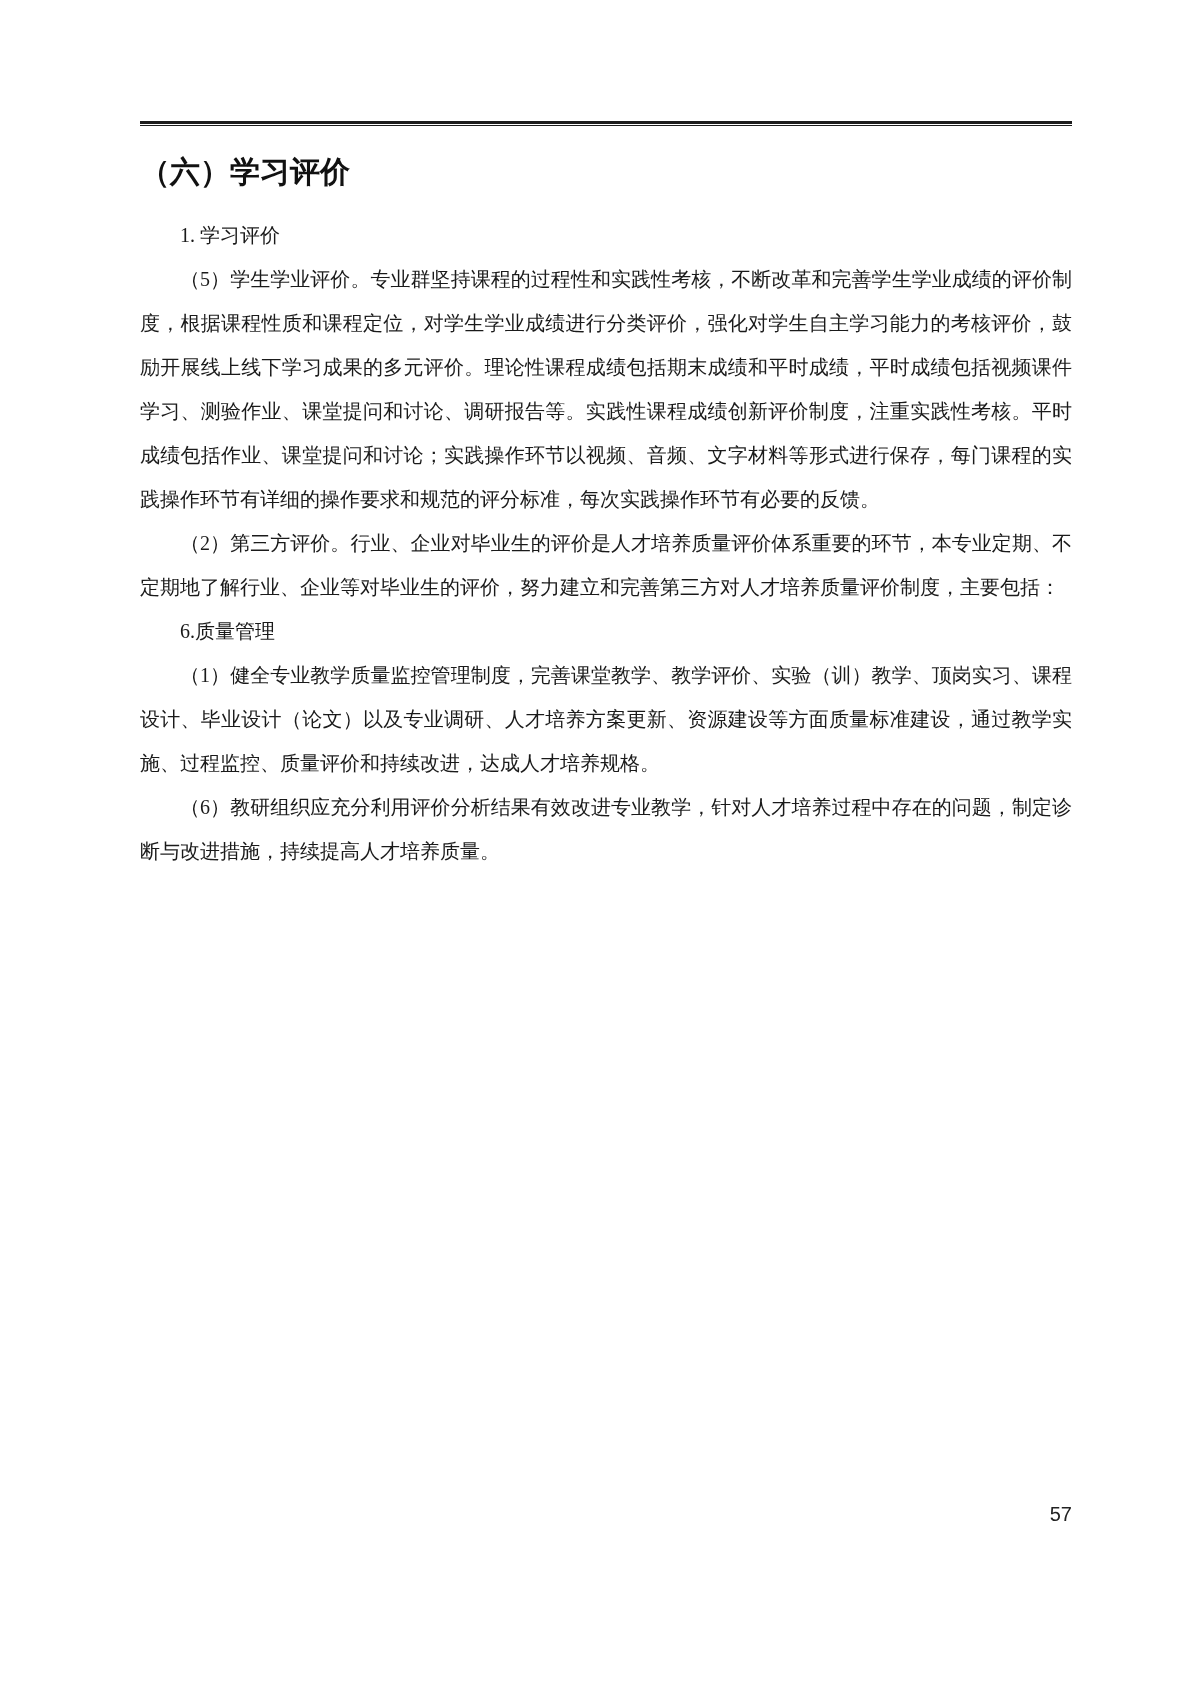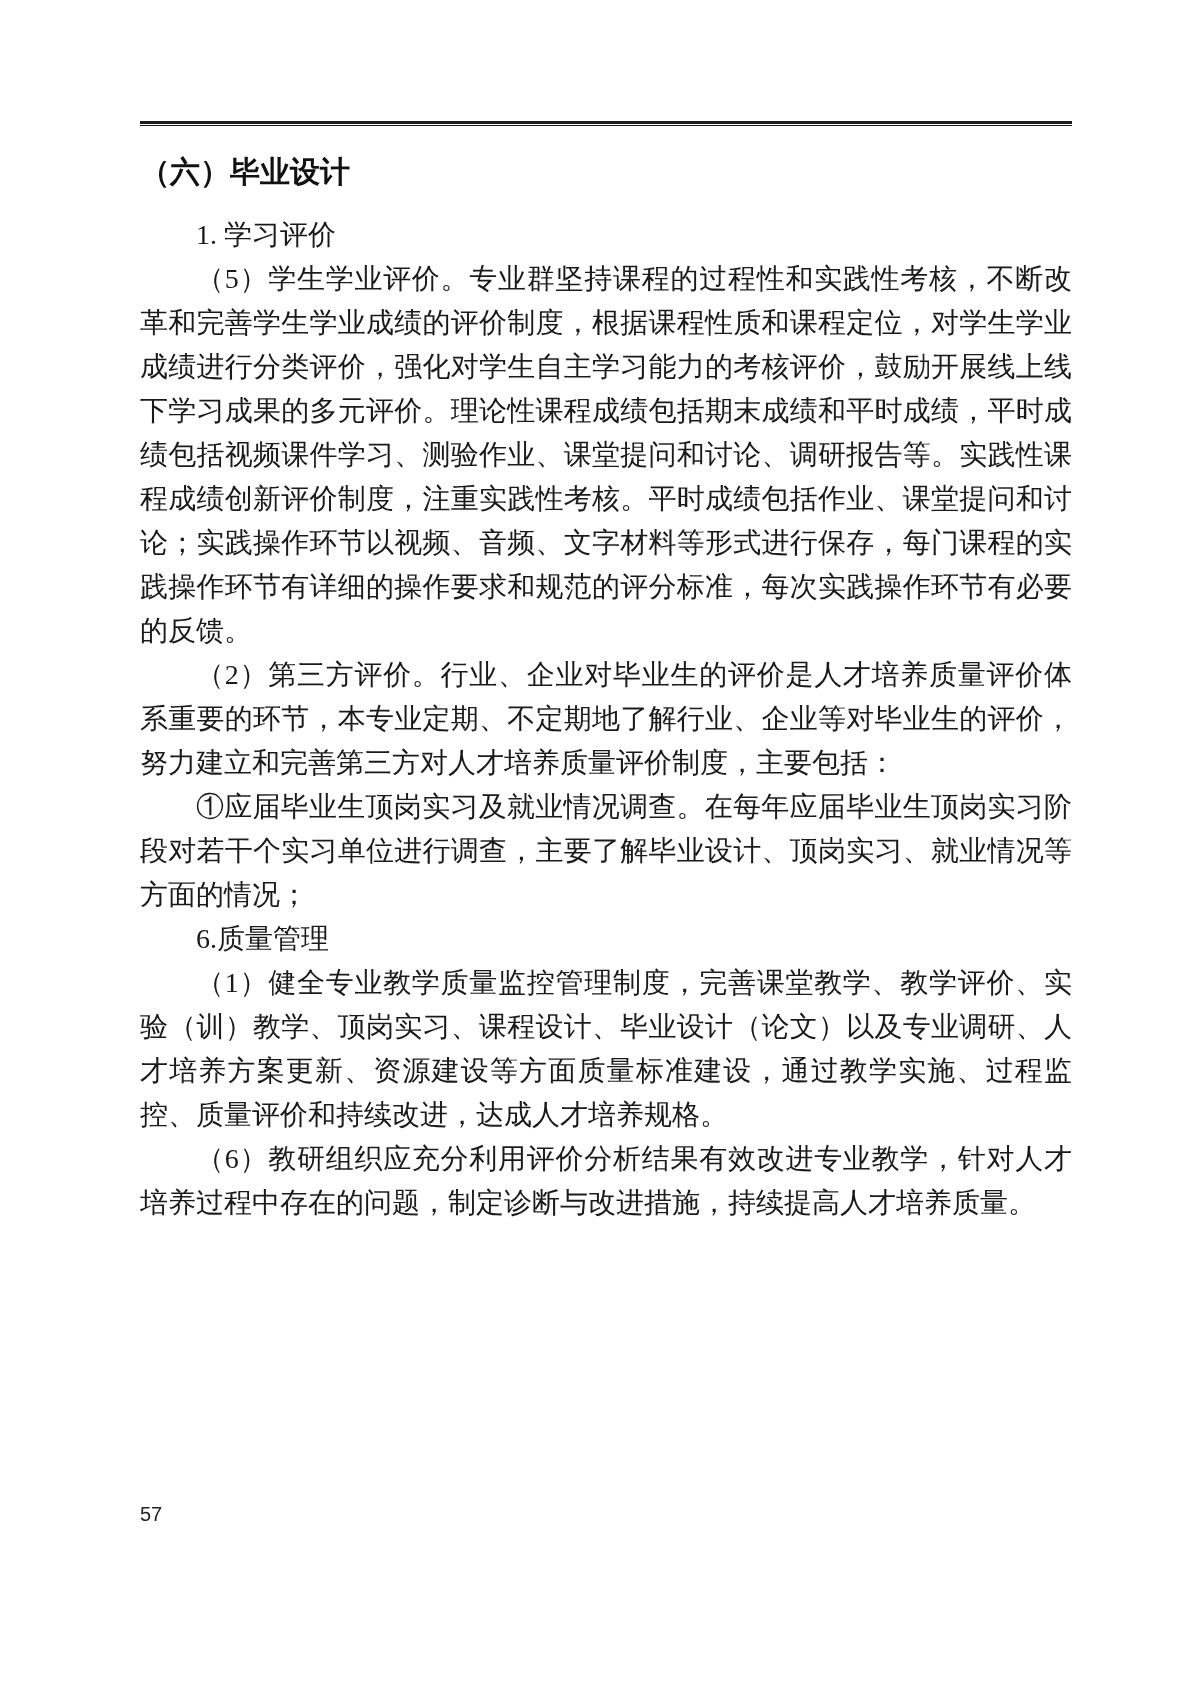--- a/index.html
+++ b/index.html
@@ -34,54 +34,53 @@
   }
   .doc-title {
     margin: 12px 0 21px 0;
     font-size: 30px;
     line-height: 40px;
     font-weight: 700;
     color: #111111;
   }
   .para {
     margin: 0;
-    font-size: 28px;
+    font-size: 20px;
     line-height: 44px;
     text-indent: 2em;
     text-align: justify;
     text-align-last: left;
     word-break: break-all;
     color: #1a1a1a;
   }
   .page-number {
     position: absolute;
     top: 1502px;
     left: 140px;
     width: 932px;
-    text-align: left;
+    text-align: right;
     font-size: 20px;
     line-height: 24px;
     color: #222222;
     font-family: "Liberation Sans", "DejaVu Sans", sans-serif;
   }
 </style>
 </head>
 <body>
 
 <div class="page">
 
   <div class="header-rule"></div>
 
   <div class="content">
-    <h1 class="doc-title">（六）毕业设计</h1>
+    <h1 class="doc-title">（六）学习评价</h1>
 
     <p class="para">1. 学习评价</p>
     <p class="para">（5）学生学业评价。专业群坚持课程的过程性和实践性考核，不断改革和完善学生学业成绩的评价制度，根据课程性质和课程定位，对学生学业成绩进行分类评价，强化对学生自主学习能力的考核评价，鼓励开展线上线下学习成果的多元评价。理论性课程成绩包括期末成绩和平时成绩，平时成绩包括视频课件学习、测验作业、课堂提问和讨论、调研报告等。实践性课程成绩创新评价制度，注重实践性考核。平时成绩包括作业、课堂提问和讨论；实践操作环节以视频、音频、文字材料等形式进行保存，每门课程的实践操作环节有详细的操作要求和规范的评分标准，每次实践操作环节有必要的反馈。</p>
     <p class="para">（2）第三方评价。行业、企业对毕业生的评价是人才培养质量评价体系重要的环节，本专业定期、不定期地了解行业、企业等对毕业生的评价，努力建立和完善第三方对人才培养质量评价制度，主要包括：</p>
-    <p class="para">①应届毕业生顶岗实习及就业情况调查。在每年应届毕业生顶岗实习阶段对若干个实习单位进行调查，主要了解毕业设计、顶岗实习、就业情况等方面的情况；</p>
     <p class="para">6.质量管理</p>
     <p class="para">（1）健全专业教学质量监控管理制度，完善课堂教学、教学评价、实验（训）教学、顶岗实习、课程设计、毕业设计（论文）以及专业调研、人才培养方案更新、资源建设等方面质量标准建设，通过教学实施、过程监控、质量评价和持续改进，达成人才培养规格。</p>
     <p class="para">（6）教研组织应充分利用评价分析结果有效改进专业教学，针对人才培养过程中存在的问题，制定诊断与改进措施，持续提高人才培养质量。</p>
   </div>
 
   <div class="page-number">57</div>
 
 </div>
 
 </body></html>

